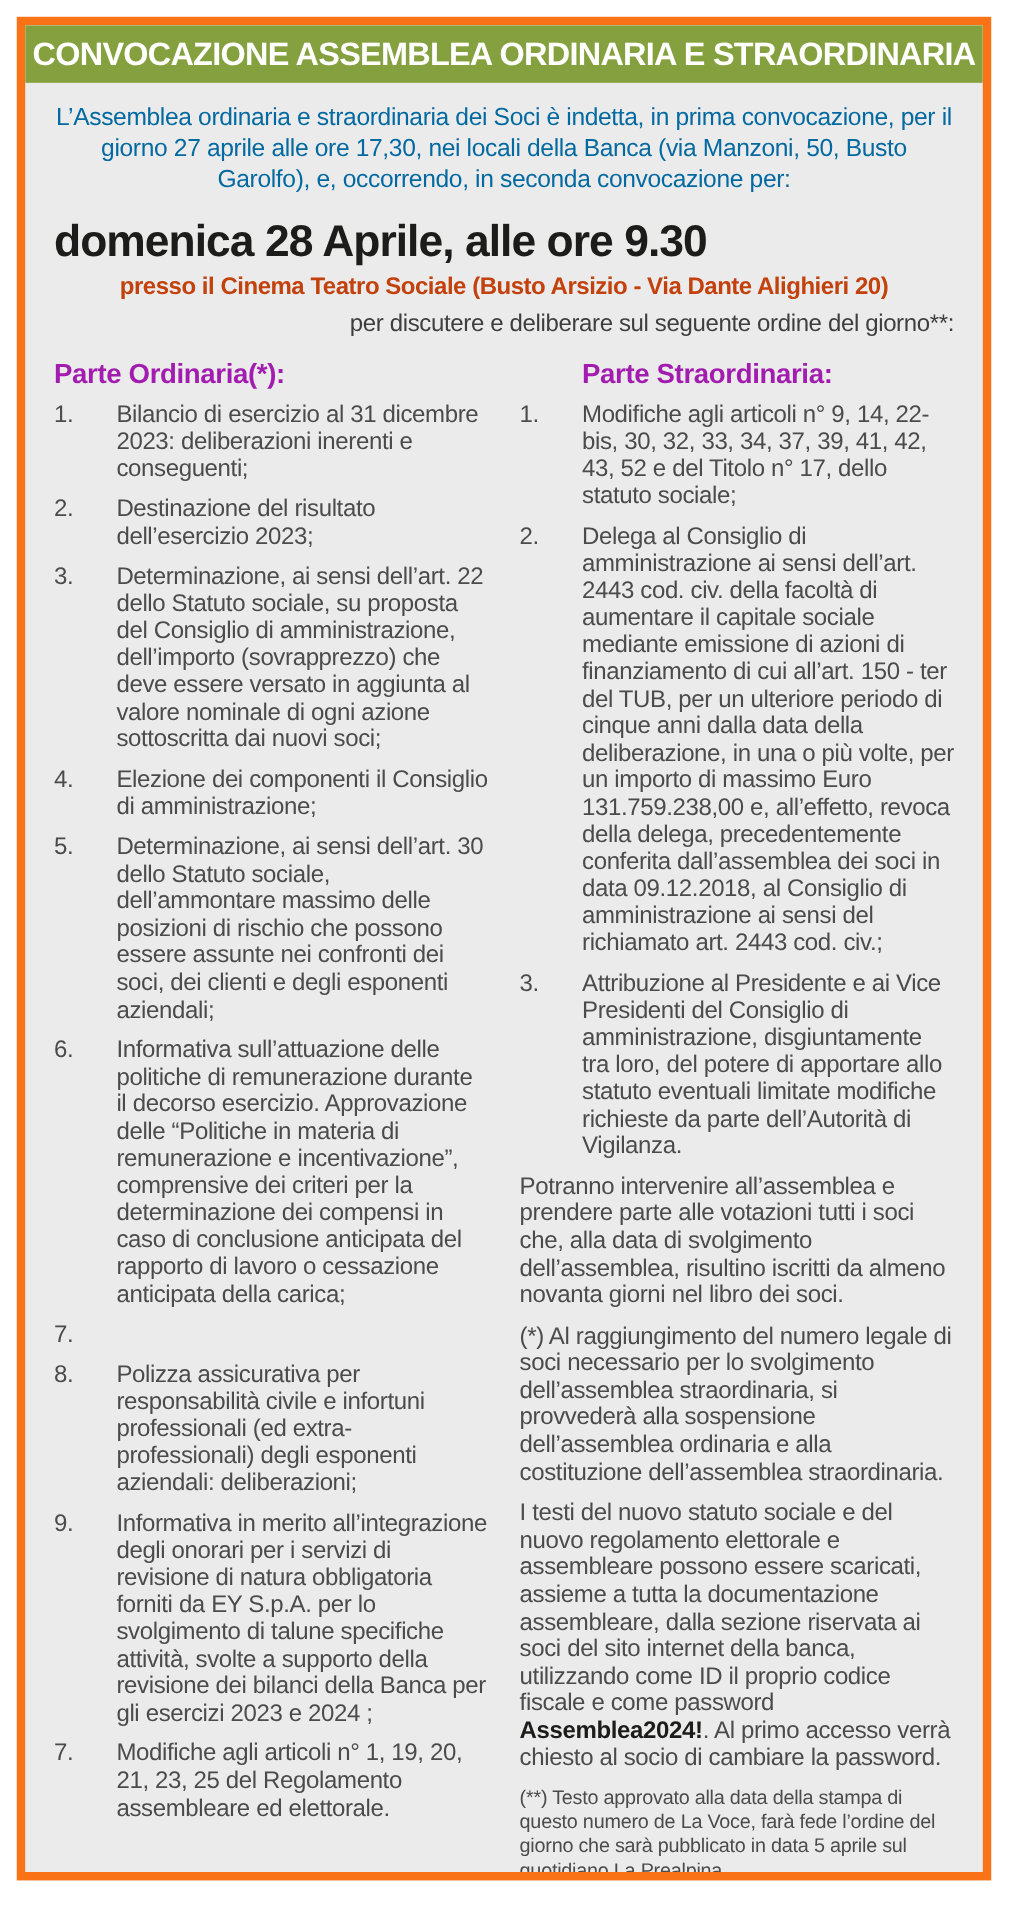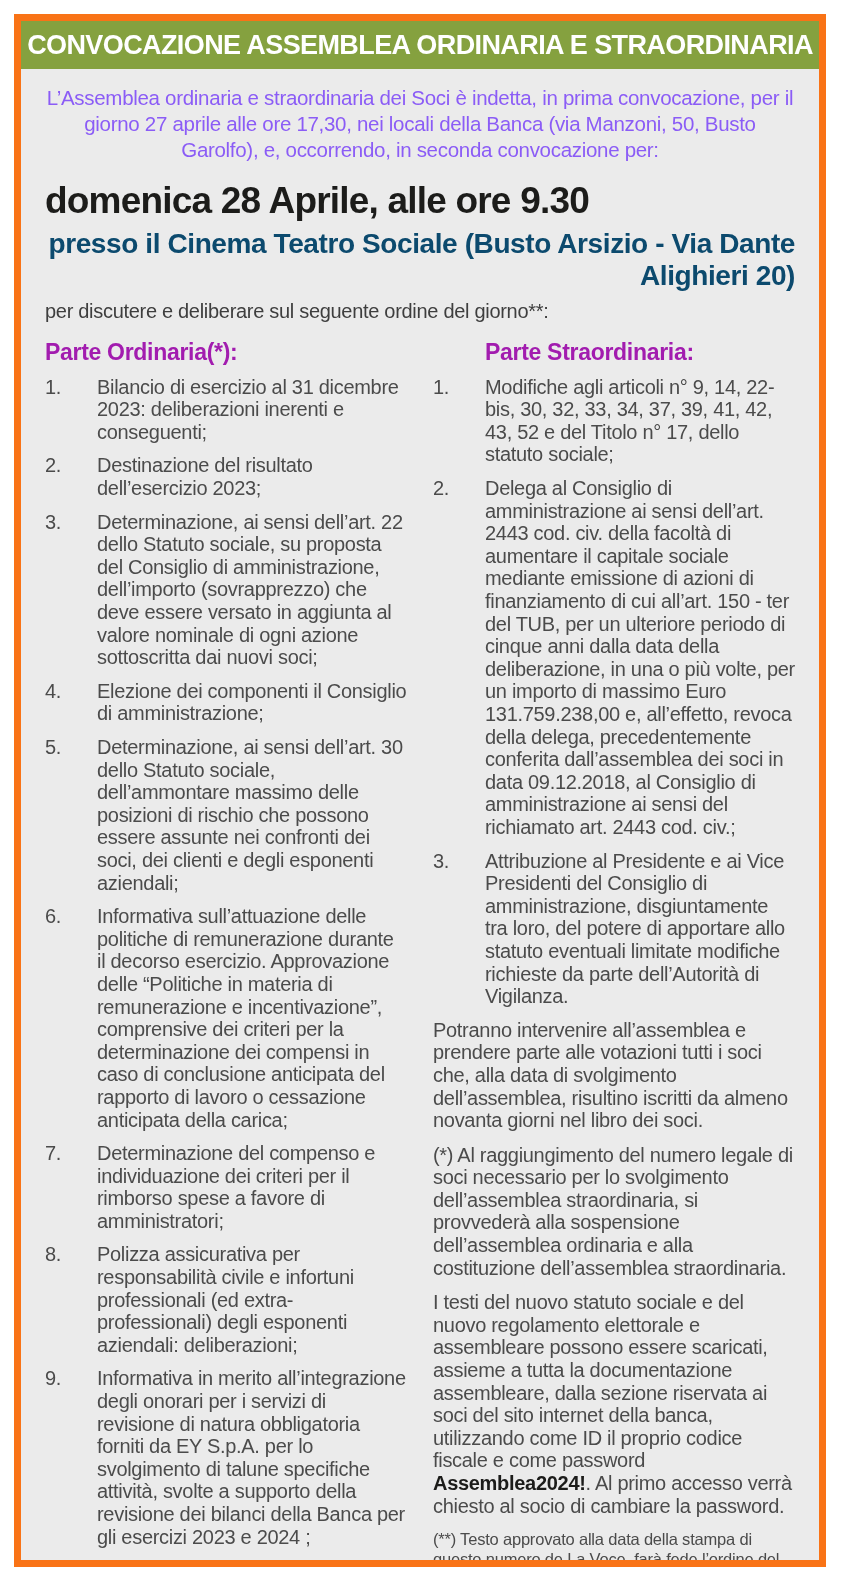--- a/index.html
+++ b/index.html
@@ -42,42 +42,42 @@
   }
   .content {
     padding: 0 24px;
   }
   .intro {
     margin: 16px auto 0;
     max-width: 756px;
     text-align: center;
     font-size: 20.5px;
     line-height: 1.28;
-    color: #8b5cf6;
+    color: #0369a1;
     letter-spacing: -0.3px;
   }
   .date-title {
     margin: 16px 0 0;
     text-align: left;
     font-size: 37px;
     font-weight: bold;
     color: #1c1c1a;
     letter-spacing: -0.8px;
   }
   .venue {
     margin: 6px 0 0;
-    text-align: right;
-    font-size: 28px;
-    font-weight: bold;
-    color: #0c4a6e;
+    text-align: center;
+    font-size: 20px;
+    font-weight: bold;
+    color: #c2410c;
     letter-spacing: -0.4px;
   }
   .agenda-intro {
     margin: 8px 0 0;
-    text-align: left;
+    text-align: right;
     font-size: 20px;
     color: #3e3e3e;
     letter-spacing: -0.3px;
   }
   .columns {
     display: flex;
     gap: 26px;
     margin-top: 16px;
   }
   .col {
@@ -168,21 +168,20 @@
           <div class="agenda-item">
             <span class="item-num">5.</span>
             <span class="item-text">Determinazione, ai sensi dell’art. 30 dello Statuto sociale, dell’ammontare massimo delle posizioni di rischio che possono essere assunte nei confronti dei soci, dei clienti e degli esponenti aziendali;</span>
           </div>
           <div class="agenda-item">
             <span class="item-num">6.</span>
             <span class="item-text">Informativa sull’attuazione delle politiche di remunerazione durante il decorso esercizio. Approvazione delle “Politiche in materia di remunerazione e incentivazione”, comprensive dei criteri per la determinazione dei compensi in caso di conclusione anticipata del rapporto di lavoro o cessazione anticipata della carica;</span>
           </div>
           <div class="agenda-item">
             <span class="item-num">7.</span>
-            <span class="item-text">Determinazione del compenso e individuazione dei criteri per il rimborso spese a favore di amministratori;</span>
           </div>
           <div class="agenda-item">
             <span class="item-num">8.</span>
             <span class="item-text">Polizza assicurativa per responsabilità civile e infortuni professionali (ed extra-professionali) degli esponenti aziendali: deliberazioni;</span>
           </div>
           <div class="agenda-item">
             <span class="item-num">9.</span>
             <span class="item-text">Informativa in merito all’integrazione degli onorari per i servizi di revisione di natura obbligatoria forniti da EY S.p.A. per lo svolgimento di talune specifiche attività, svolte a supporto della revisione dei bilanci della Banca per gli esercizi 2023 e 2024 ;</span>
           </div>
           <div class="agenda-item">

